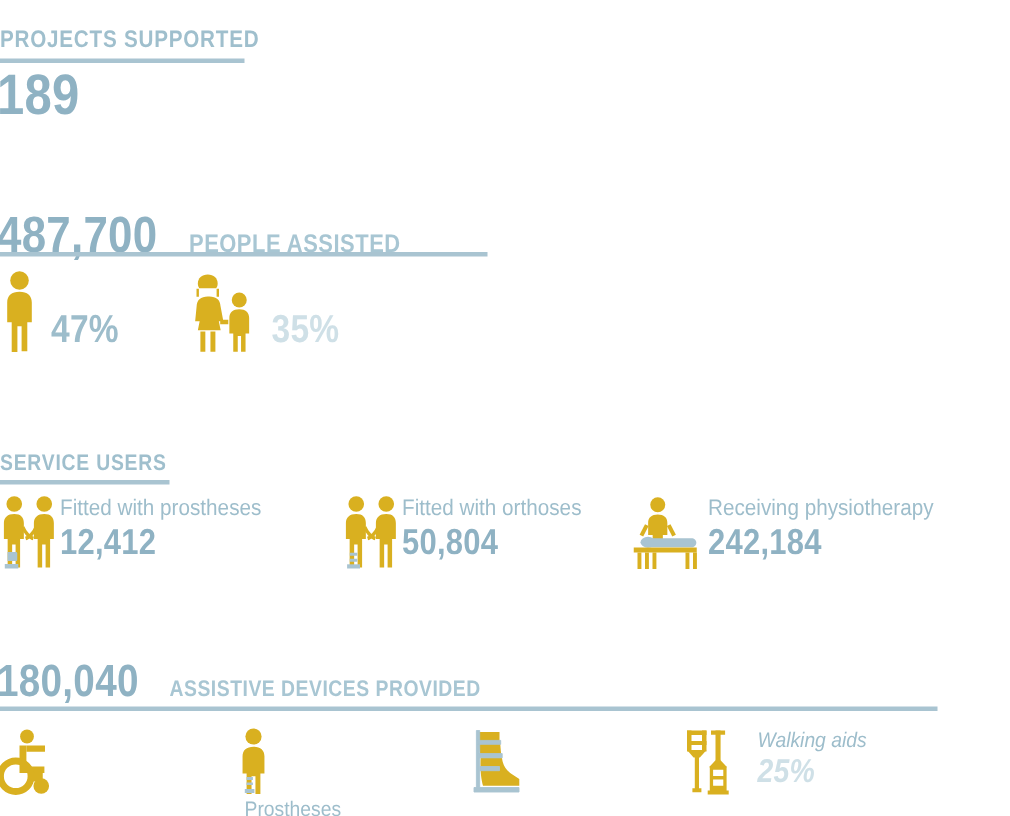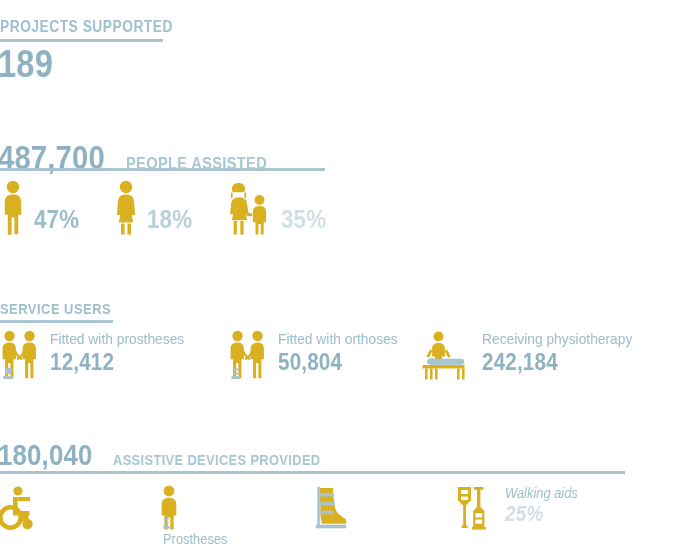--- a/index.html
+++ b/index.html
@@ -61,35 +61,35 @@
     display: inline-block; vertical-align: baseline;
   }
   #sec-people .headline .lbl {
     font-size: 17px; color: #a8c6d3; text-transform: uppercase;
     display: inline-block; vertical-align: baseline;
     margin-left: 4px; letter-spacing: 0.4px;
   }
   #sec-people .rule { top: 28px; width: 325px; }
   .demo-row {
     position: absolute; top: 40px; left: 0;
-    display: flex; align-items: flex-start; gap: 0;
+    display: flex; align-items: flex-start; gap: 12px;
   }
   .demo-item { display: flex; align-items: flex-end; }
   .demo-pct {
     font-size: 26px; line-height: 26px;
     margin-left: 8px; margin-bottom: 4px;
   }
 
   
   #sec-service { position: absolute; left: 0; top: 300px; }
   #sec-service .kicker { position: absolute; left: 0; top: 0; font-size: 15px; }
   #sec-service .rule { top: 20px; width: 113px; }
   .svc-row { position: absolute; top: 30px; left: 0; width: 673px; }
   .svc-item { position: absolute; display: flex; align-items: flex-start; }
-  .svc-text { margin-left: 10px; }
+  .svc-text { margin-left: 0; }
   .svc-label {
     font-family: "Liberation Sans Narrow", "Liberation Sans", sans-serif;
     font-size: 15px; color: #9dbdcb; white-space: nowrap;
     transform: scaleX(0.92); transform-origin: left center;
   }
   .svc-value {
     font-size: 24px; line-height: 26px; margin-top: 2px;
   }
 
   
@@ -141,32 +141,20 @@
           <svg width="26" height="56" viewBox="0 0 26 56">
             <g fill="#d9b020">
               <circle cx="13" cy="7" r="6.2"></circle>
               <path d="M13 14.5c-5.2 0-8.2 2.6-8.2 7.2v13.1h3.0v19.9h3.8V37.5h2.8v16.7h3.8V34.8h3.0V21.7c0-4.6-3.0-7.2-8.2-7.2z"></path>
             </g>
           </svg>
         </span>
         <span class="cond demo-pct" style="color:#9dbdcb;">47%</span>
       </div>
 
-      <div class="demo-item" style="margin-right:26px;">
-        <span>
-          <svg width="26" height="56" viewBox="0 0 26 56">
-            <g fill="#d9b020">
-              <circle cx="13" cy="7" r="6.2"></circle>
-              <path d="M13 14.5c-5.0 0-7.8 2.5-8.0 7.0l-1.1 13.4h3.3l-1.3 7.6h14.2l-1.3-7.6h3.3L21.0 21.5c-0.2-4.5-3.0-7.0-8.0-7.0z"></path>
-              <path d="M8.0 43.4h3.6v11.0H8.0zM14.4 43.4h3.6v11.0h-3.6z"></path>
-            </g>
-          </svg>
-        </span>
-        <span class="cond demo-pct" style="color:#b8d0da;">18%</span>
-      </div>
 
       <div class="demo-item">
         <span>
           <svg width="48" height="56" viewBox="0 0 48 56">
             <g fill="#d9b020">
 
               <path d="M13.5 3.0c-4.0 0-6.6 2.5-6.6 6.0 0 1.4 0.4 2.4 1.0 3.2h11.2c0.6-0.8 1.0-1.8 1.0-3.2 0-3.5-2.6-6.0-6.6-6.0z"></path>
               <path d="M6.0 12.5h1.6v5.4H6.0zM19.4 12.5H21v5.4h-1.6z"></path>
               <path d="M13.5 17.6c-4.6 0-7.2 2.3-7.4 6.4L5.1 34.2h3.0l-1.2 6.0h15.2l-1.2-6.0h3.0L22.0 24c-0.2-4.1-2.8-6.4-7.4-6.4z"></path>
               <path d="M8.6 41.0h3.3v13.5H8.6zM15.3 41.0h3.3v13.5h-3.3z"></path>

